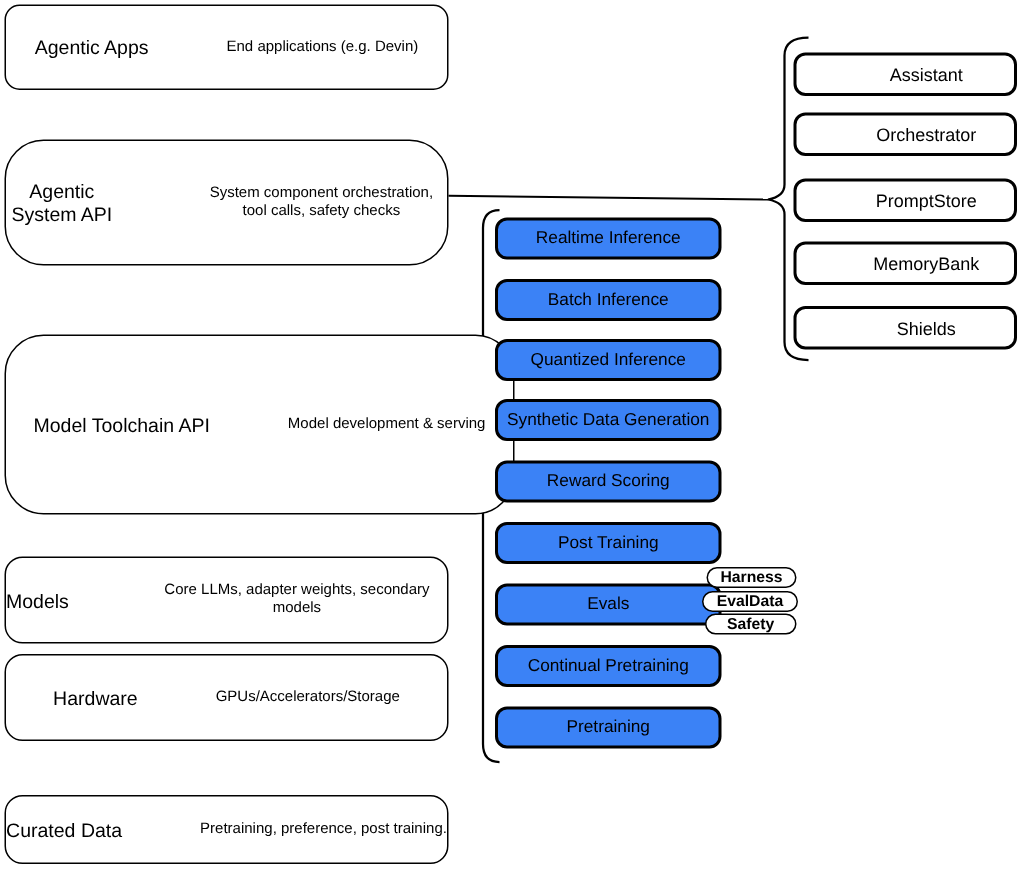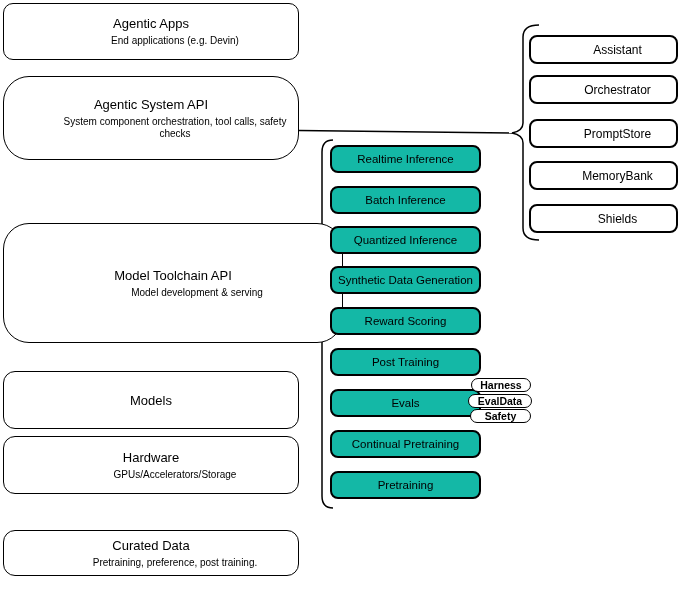--- a/index.html
+++ b/index.html
@@ -9,32 +9,32 @@
     background:#ffffff;
     font-family:"Liberation Sans", sans-serif;
     color:#000;
     overflow:hidden;
   }
   #wires{position:absolute;left:0;top:0;width:682px;height:591px;}
   .lbox{
     position:absolute;
     border:1.5px solid #000;
     background:#fff;
-    display:flex;flex-direction:column;justify-content:center;align-items:center;
+    display:flex;flex-direction:row;justify-content:center;align-items:center;
     text-align:center;
     box-sizing:border-box;
     gap:4px;
   }
   .ltitle{font-size:13px;line-height:15px;}
   .lsub{font-size:10px;line-height:12px;margin-left:48px;}
   .mbox{
     position:absolute;
     left:330px;width:151px;height:28px;
     border:2px solid #000;border-radius:8px;
-    background:#14b8a6;
+    background:#3b82f6;
     display:flex;align-items:center;justify-content:center;
     font-size:11.5px;
     box-sizing:border-box;
     white-space:nowrap;
   }
   .rbox{
     position:absolute;
     left:529px;width:149px;height:29px;
     border:2px solid #000;border-radius:8px;
     background:#fff;
@@ -70,32 +70,33 @@
     <path d="M 333 140 Q 322 140 322 152 L 322 312 Q 322 320 312 322 Q 322 324 322 332 L 322 496 Q 322 508 333 508" fill="none" stroke="#000" stroke-width="1.5"></path>
 
     <path d="M 539 25 Q 523 25 523 37 L 523 123 Q 523 131 512 133 Q 523 135 523 143 L 523 228 Q 523 240 539 240" fill="none" stroke="#000" stroke-width="1.5"></path>
   </svg>
 
   <div class="lbox" style="left:3px;top:3px;width:296px;height:57px;border-radius:10px">
     <div class="ltitle">Agentic Apps</div>
     <div class="lsub">End applications (e.g. Devin)</div>
   </div>
 
-  <div class="lbox" style="left:3px;top:76px;width:296px;height:84px;border-radius:26px">
+  <div class="lbox" style="left:3px;top:93px;width:296px;height:84px;border-radius:26px">
     <div class="ltitle">Agentic System API</div>
     <div class="lsub">System component orchestration, tool calls, safety checks</div>
   </div>
 
   <div class="lbox" style="left:3px;top:223px;width:340px;height:120px;border-radius:26px">
     <div class="ltitle">Model Toolchain API</div>
     <div class="lsub">Model development &amp; serving</div>
   </div>
 
   <div class="lbox" style="left:3px;top:371px;width:296px;height:58px;border-radius:12px">
     <div class="ltitle">Models</div>
+    <div class="lsub">Core LLMs, adapter weights, secondary models</div>
   </div>
 
   <div class="lbox" style="left:3px;top:436px;width:296px;height:58px;border-radius:12px">
     <div class="ltitle">Hardware</div>
     <div class="lsub">GPUs/Accelerators/Storage</div>
   </div>
 
   <div class="lbox" style="left:3px;top:530px;width:296px;height:46px;border-radius:12px">
     <div class="ltitle">Curated Data</div>
     <div class="lsub">Pretraining, preference, post training.</div>

